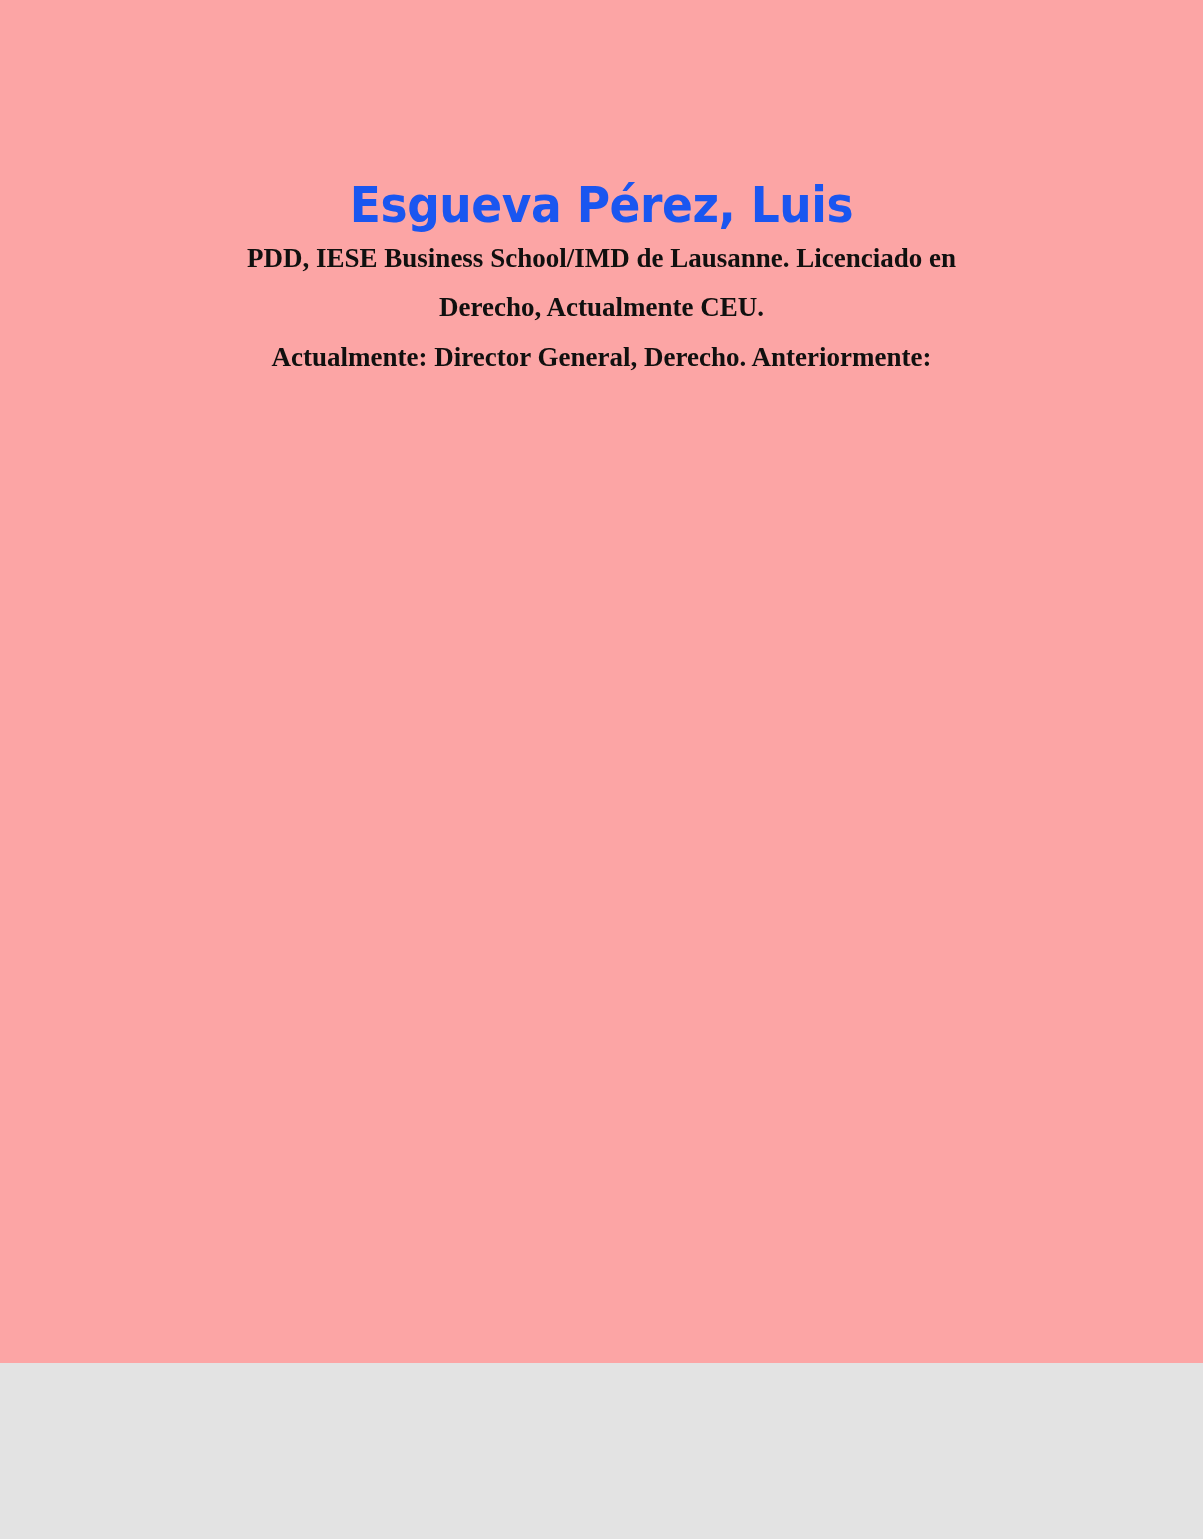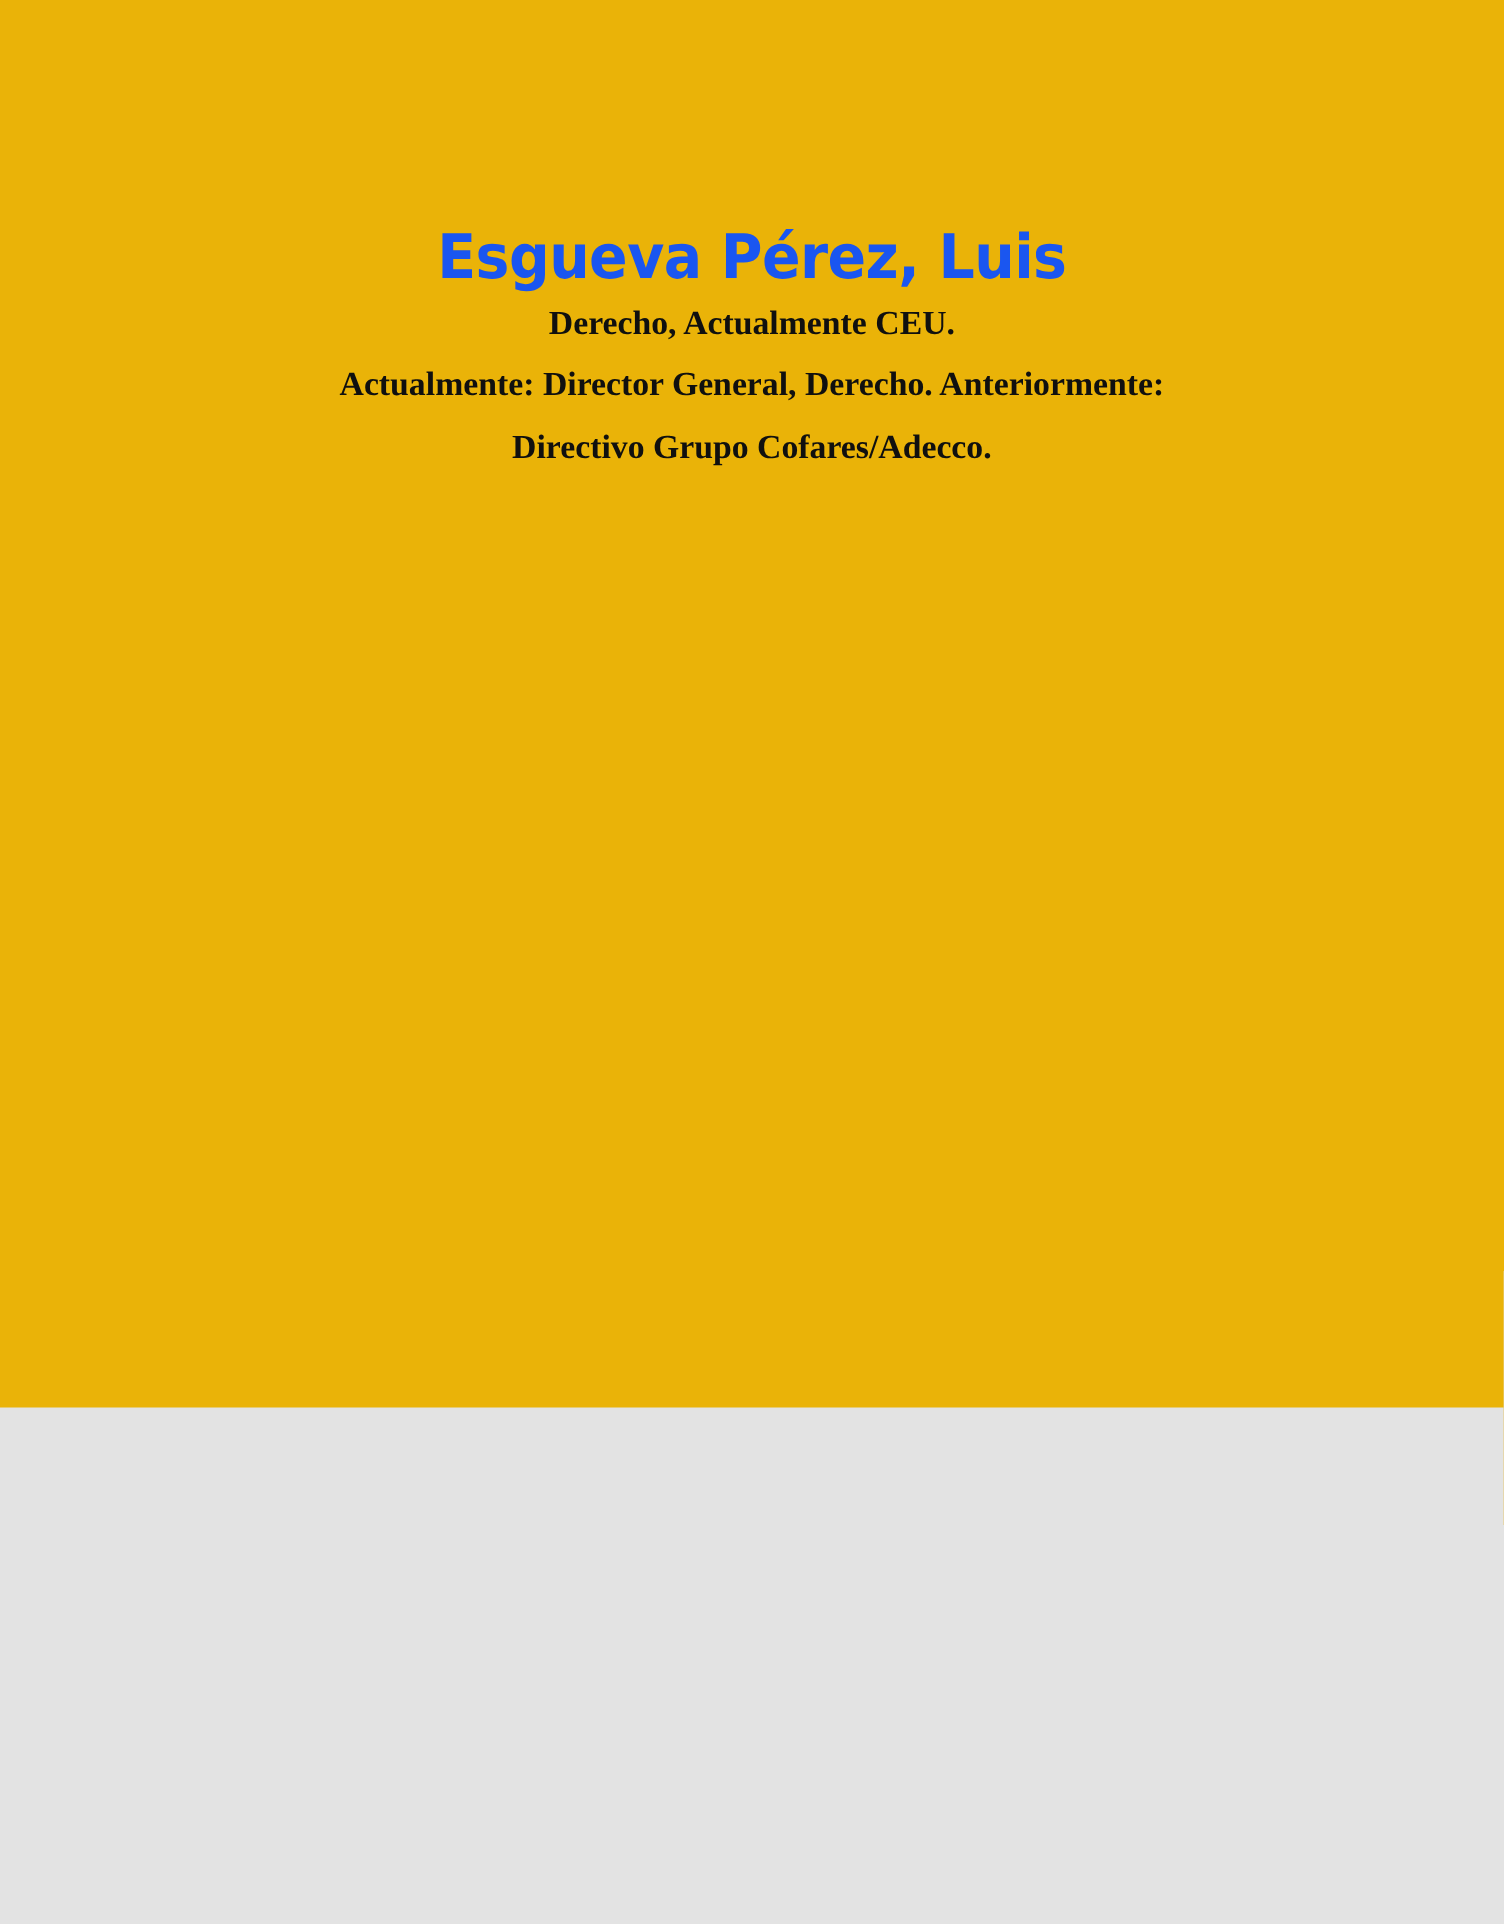--- a/index.html
+++ b/index.html
@@ -10,22 +10,22 @@
   body {
     width: 1203px;
     height: 1539px;
     background: #e3e3e3;
     font-family: "Liberation Serif", serif;
     overflow: hidden;
   }
   .page {
     position: relative;
     width: 1203px;
-    height: 1126px;
-    background: #eab308;
+    height: 1363px;
+    background: #fca5a5;
     box-sizing: border-box;
   }
   .profile-block {
     position: absolute;
     top: 178px;
     left: 0;
     width: 100%;
     text-align: center;
   }
   .profile-name {
@@ -57,20 +57,20 @@
 </head>
 <body>
 
 <div class="page">
 
   <div class="profile-block">
 
     <h1 class="profile-name">Esgueva Pérez, Luis</h1>
 
     <div class="profile-bio">
+      <span class="bio-line">PDD, IESE Business School/IMD de Lausanne. Licenciado en</span>
       <span class="bio-line">Derecho, Actualmente CEU.</span>
       <span class="bio-line">Actualmente: Director General, Derecho. Anteriormente:</span>
-      <span class="bio-line">Directivo Grupo Cofares/Adecco.</span>
     </div>
 
   </div>
 
 </div>
 
 </body></html>

